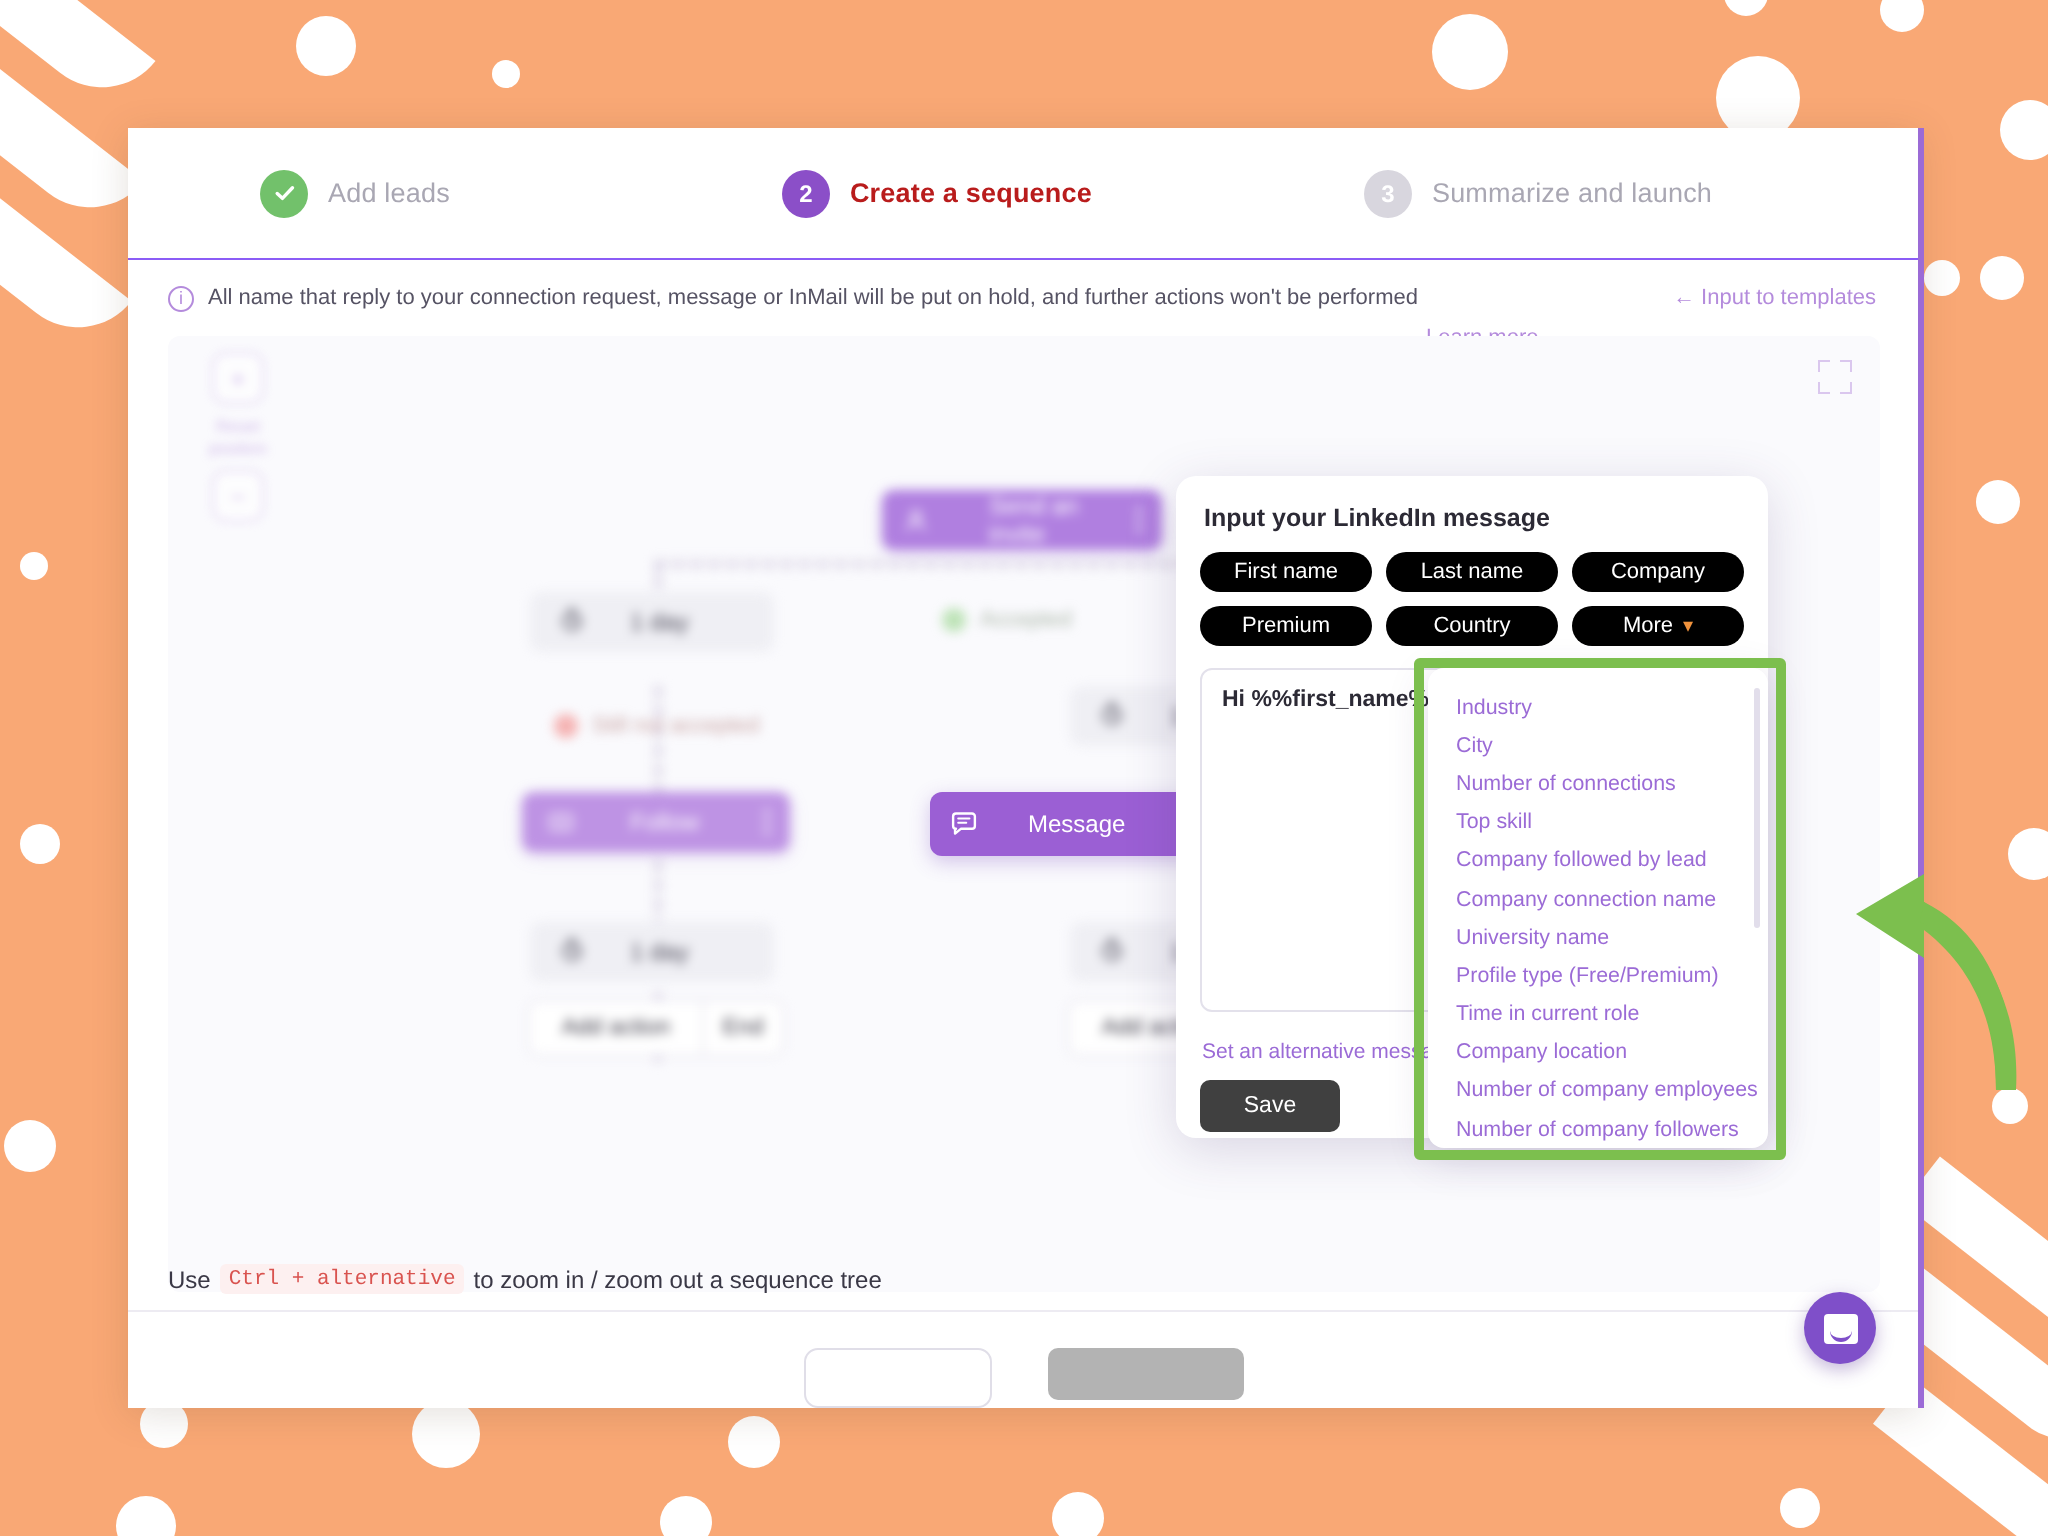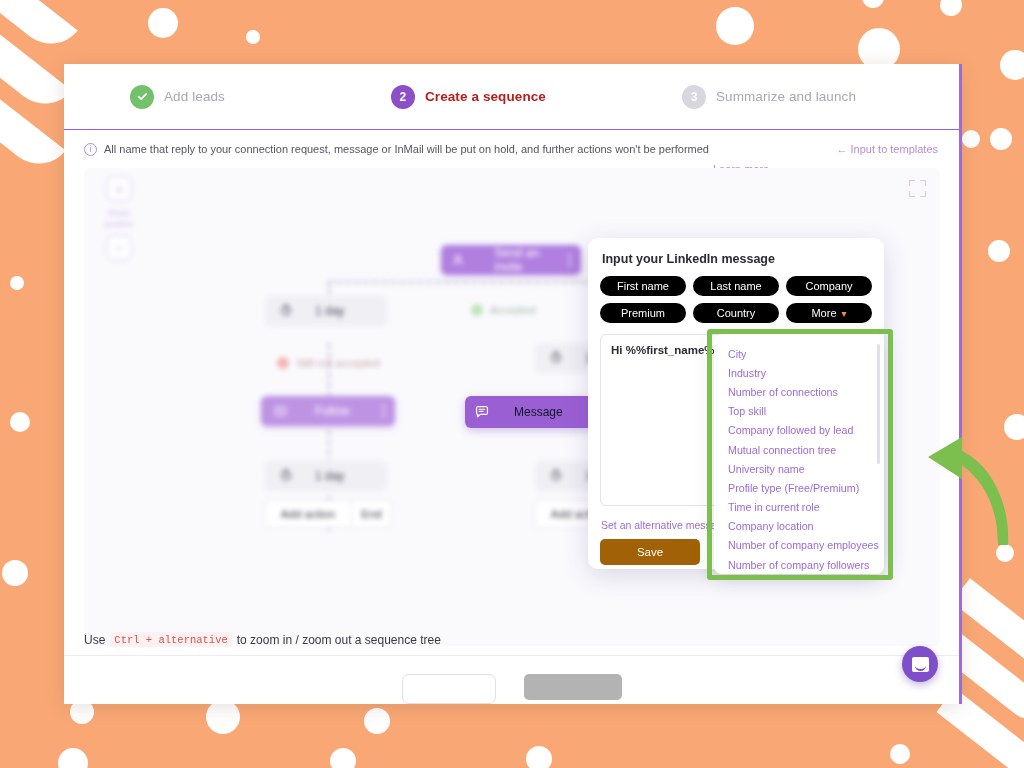--- a/index.html
+++ b/index.html
@@ -170,21 +170,21 @@
   .endrow .cell { display:flex; align-items:center; justify-content:center; }
   .endrow .cell.add { width: 86px; }
   .endrow .cell.end { width: 40px; border-left: 1px solid #E4E2EC; }
 
   .conn { position: absolute; border-color: #DCD6E6; border-style: dashed; }
 
   
   .node-message {
     position: absolute;
     left: 441px; top: 391px; width: 136px; height: 32px;
-    background: #9B5FD4; color:#0f172a; border-radius: 6px;
+    background: #9B5FD4; color:#ffffff; border-radius: 6px;
     display:flex; align-items:center; justify-content:space-between;
     padding: 0 9px; font-size: 12px;
     box-shadow: 0 3px 10px rgba(120,70,190,.3);
     z-index: 5;
   }
 
   
   .hint-bar {
     position: absolute; left: 0; bottom: 48px;
     width: 100%; height: 32px;
@@ -262,22 +262,22 @@
     padding: 9px 10px;
     font-size: 11.5px; font-weight: 700; color: #2C2A35;
     font-family: "Liberation Sans", sans-serif;
     resize: none; outline: none;
   }
   .alt-msg {
     font-size: 10.5px; color: #9B6BD6; margin: 9px 0 8px 1px;
     display: inline-block;
   }
   .save-btn {
-    width: 100px; height: 26px; border: 0; border-radius: 5px;
-    background: #a16207; color: #fff; font-size: 11.5px;
+    width: 70px; height: 26px; border: 0; border-radius: 5px;
+    background: #404040; color: #fff; font-size: 11.5px;
     font-family: "Liberation Sans", sans-serif; cursor: pointer;
   }
 
   
   .dropdown {
     position: absolute;
     left: 714px; top: 334px; width: 170px; height: 240px;
     background: #fff; border-radius: 8px;
     box-shadow: 0 5px 20px rgba(70,50,110,.17);
     padding: 10px 0 0 0;
@@ -558,26 +558,26 @@
   <textarea class="msg-area" placeholder="Type your message" style="">Hi %%first_name%%</textarea>
 
   <a class="alt-msg">Set an alternative message</a>
   <div>
     <button class="save-btn">Save</button>
   </div>
 </div>
 
 <div class="dropdown">
   <div class="dd-list">
+    <div class="dd-item">Industry</div>
     <div class="dd-item">City</div>
-    <div class="dd-item">Industry</div>
     <div class="dd-item">Number of connections</div>
     <div class="dd-item">Top skill</div>
     <div class="dd-item">Company followed by lead</div>
-    <div class="dd-item">Mutual connection tree</div>
+    <div class="dd-item">Company connection name</div>
     <div class="dd-item">University name</div>
     <div class="dd-item">Profile type (Free/Premium)</div>
     <div class="dd-item">Time in current role</div>
     <div class="dd-item">Company location</div>
     <div class="dd-item">Number of company employees</div>
     <div class="dd-item">Number of company followers</div>
   </div>
   <div class="dd-scroll"></div>
 </div>
 

